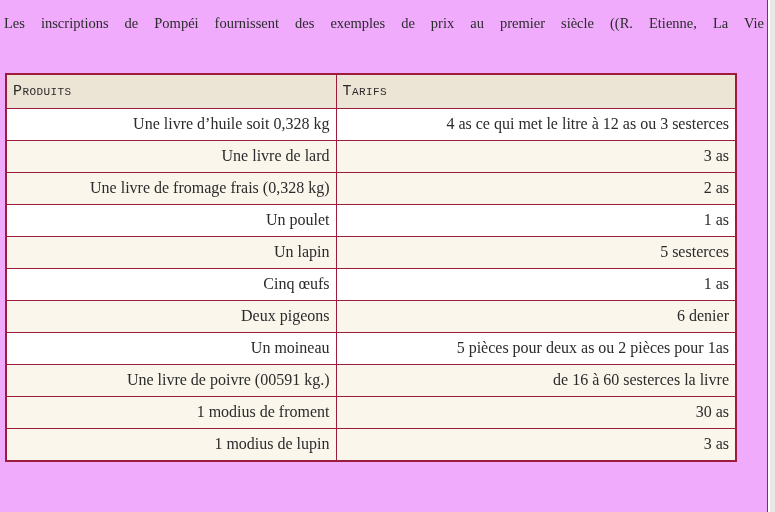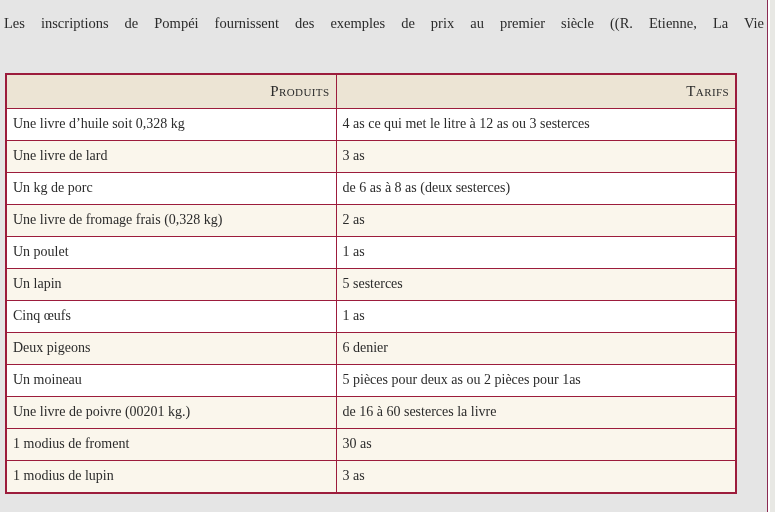--- a/index.html
+++ b/index.html
@@ -13,21 +13,21 @@
     font-family: "Liberation Serif", serif;
     overflow: hidden;
     position: relative;
   }
   #page {
     position: absolute;
     left: 0;
     top: 0;
     width: 768px;
     height: 512px;
-    background: #e5e5e5;
+    background: #f0abfc;
     box-sizing: border-box;
     border-right: 1.5px solid #8b2a52;
     padding-left: 44px;
   }
   #right-gutter {
     position: absolute;
     left: 769.5px;
     top: 0;
     width: 5.5px;
     height: 512px;
@@ -68,36 +68,37 @@
   table.price-table th,
   table.price-table td {
     border: 1px solid #9c1c3c;
     padding: 4px 6px 5px 6px;
     vertical-align: middle;
     height: 22px;
     font-weight: normal;
   }
   table.price-table thead th {
     background: #ece4d4;
-    text-align: right;
+    text-align: left;
     font-variant: small-caps;
     font-size: 15px;
     letter-spacing: 0.4px;
     color: #2b2b2b;
     height: 24px;
+    font-family: Liberation Mono, monospace;
   }
   table.price-table tbody tr.odd td {
     background: #ffffff;
   }
   table.price-table tbody tr.even td {
     background: #faf6ec;
   }
   table.price-table td {
-    text-align: left;
-    font-size: 14px;
+    text-align: right;
+    font-size: 16px;
   }
   td .ital {
   }
   .footer-note {
     position: absolute;
     left: 4px;
     top: 489px;
     font-size: 14.5px;
     color: #2b2b2b;
     font-family: "Liberation Serif", serif;
@@ -126,24 +127,20 @@
     </thead>
     <tbody>
       <tr class="odd">
         <td>Une livre d’huile soit 0,328 kg</td>
         <td>4 as ce qui met le litre à 12 as ou 3 sesterces</td>
       </tr>
       <tr class="even">
         <td>Une livre de lard</td>
         <td>3 as</td>
       </tr>
-      <tr class="odd">
-        <td>Un kg de porc</td>
-        <td>de 6 as à 8 as (deux sesterces)</td>
-      </tr>
       <tr class="even">
         <td>Une livre de fromage frais (0,328 kg)</td>
         <td>2 as</td>
       </tr>
       <tr class="odd">
         <td>Un poulet</td>
         <td>1 as</td>
       </tr>
       <tr class="even">
         <td>Un lapin</td>
@@ -155,21 +152,21 @@
       </tr>
       <tr class="even">
         <td>Deux pigeons</td>
         <td>6 denier</td>
       </tr>
       <tr class="odd">
         <td>Un moineau</td>
         <td>5 pièces pour deux as ou 2 pièces pour 1as</td>
       </tr>
       <tr class="even">
-        <td>Une livre de poivre (00201 kg.)</td>
+        <td>Une livre de poivre (00591 kg.)</td>
         <td>de 16 à 60 sesterces la livre</td>
       </tr>
       <tr class="even">
         <td><span>1 </span><span class="ital">modius</span><span> de froment</span></td>
         <td>30 as</td>
       </tr>
       <tr class="even">
         <td><span>1 </span><span class="ital">modius</span><span> de lupin</span></td>
         <td>3 as</td>
       </tr>

